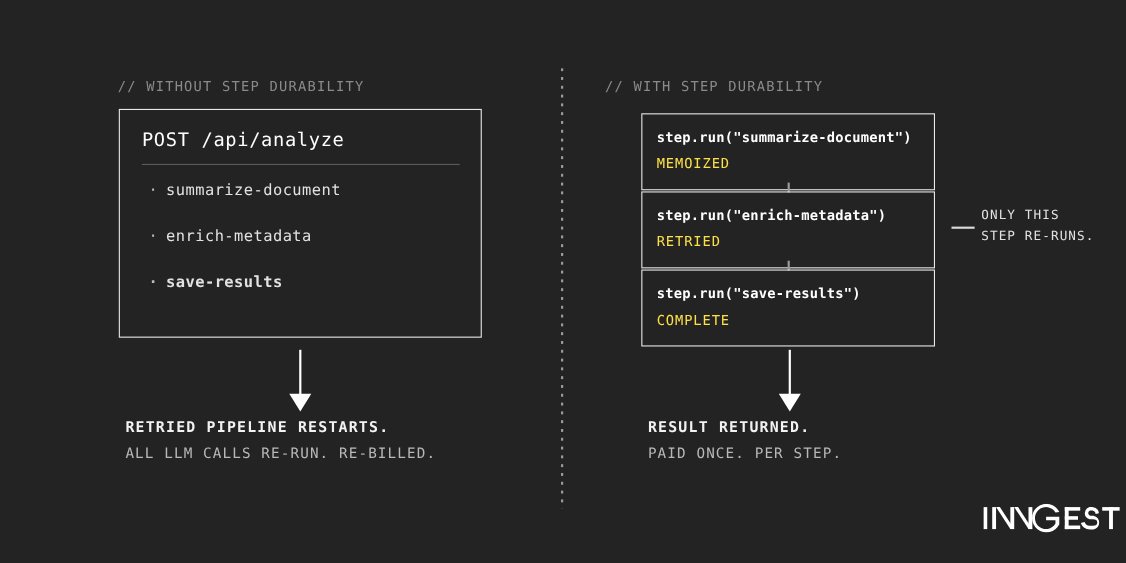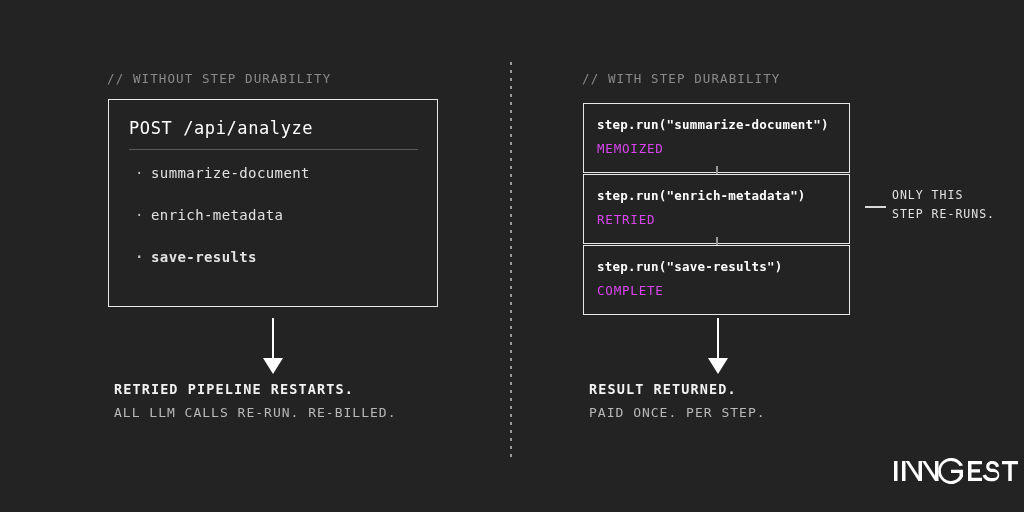--- a/index.html
+++ b/index.html
@@ -23,21 +23,21 @@
   
   .comment {
     position: absolute;
     font-family: "DejaVu Sans Mono", monospace;
     font-size: 12.5px;
     letter-spacing: 1.1px;
     color: #8a8a8a;
     white-space: nowrap;
   }
   #comment-left  { left: 87px;  top: 71px; }
-  #comment-right { left: 562px; top: 71px; }
+  #comment-right { left: 530px; top: 71px; }
 
   
   #divider {
     position: absolute;
     left: 490px;
     top: 62px;
     width: 2px;
     height: 400px;
     background-image: linear-gradient(
       to bottom,
@@ -156,21 +156,21 @@
     letter-spacing: 0.2px;
     color: #ffffff;
     white-space: nowrap;
   }
   .step-status {
     position: absolute;
     left: 13px;
     top: 37px;
     font-size: 12.5px;
     letter-spacing: 0.8px;
-    color: #d946ef;
+    color: #fde047;
     white-space: nowrap;
   }
   .step-connector {
     position: absolute;
     left: 696px;
     width: 1.5px;
     height: 9px;
     background: #9a9a9a;
   }
   #connector-0 { top: 166px; }

